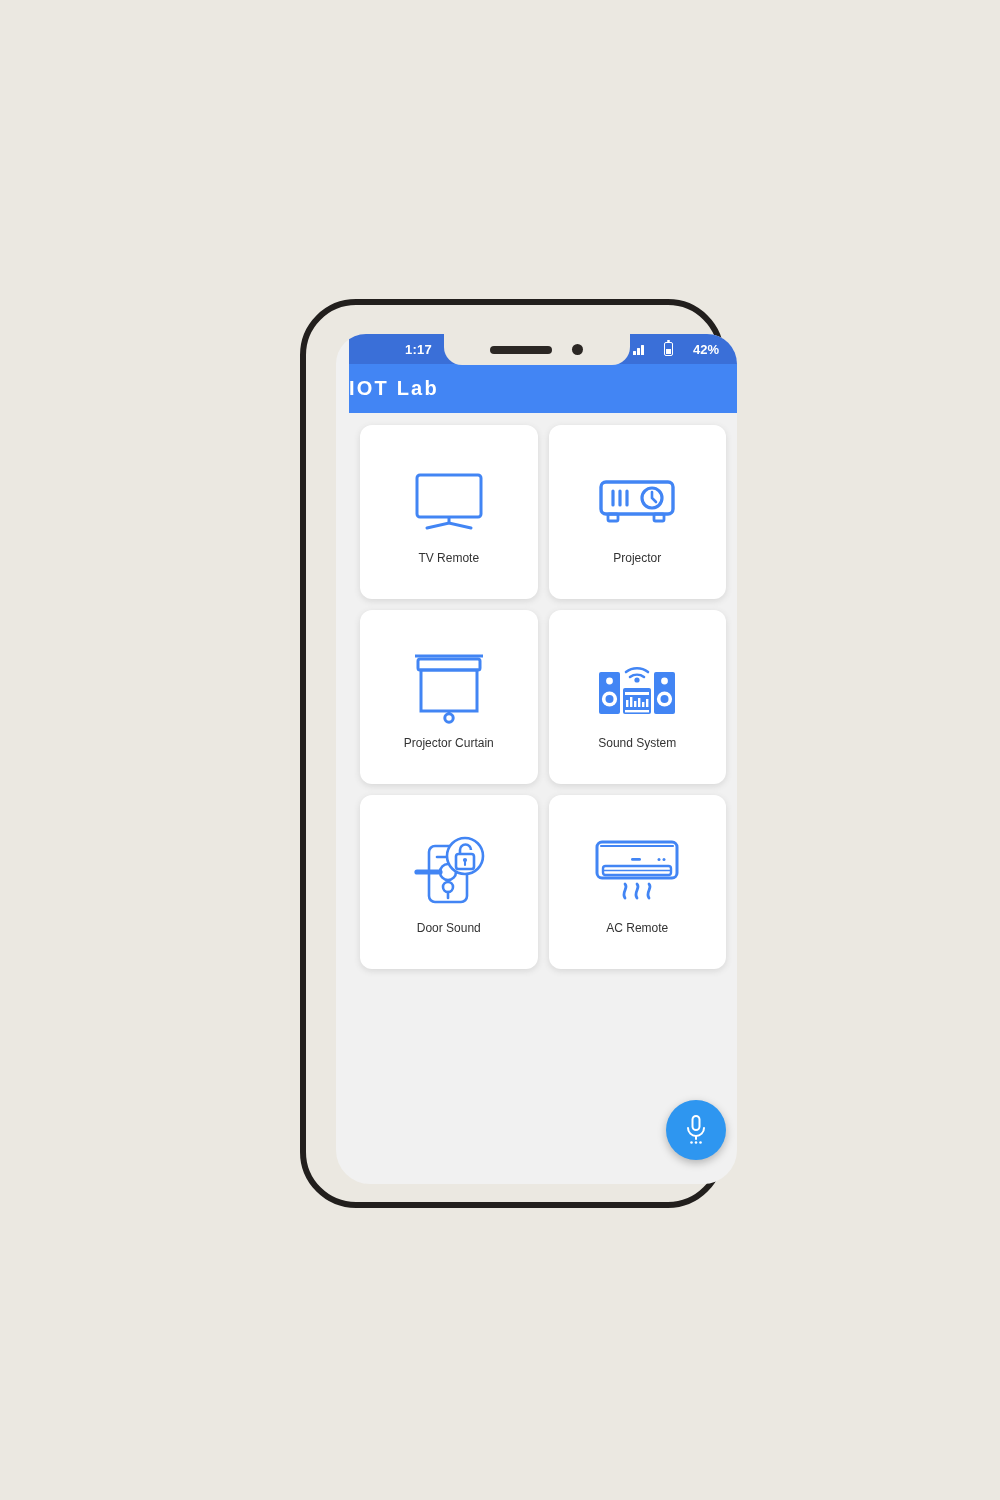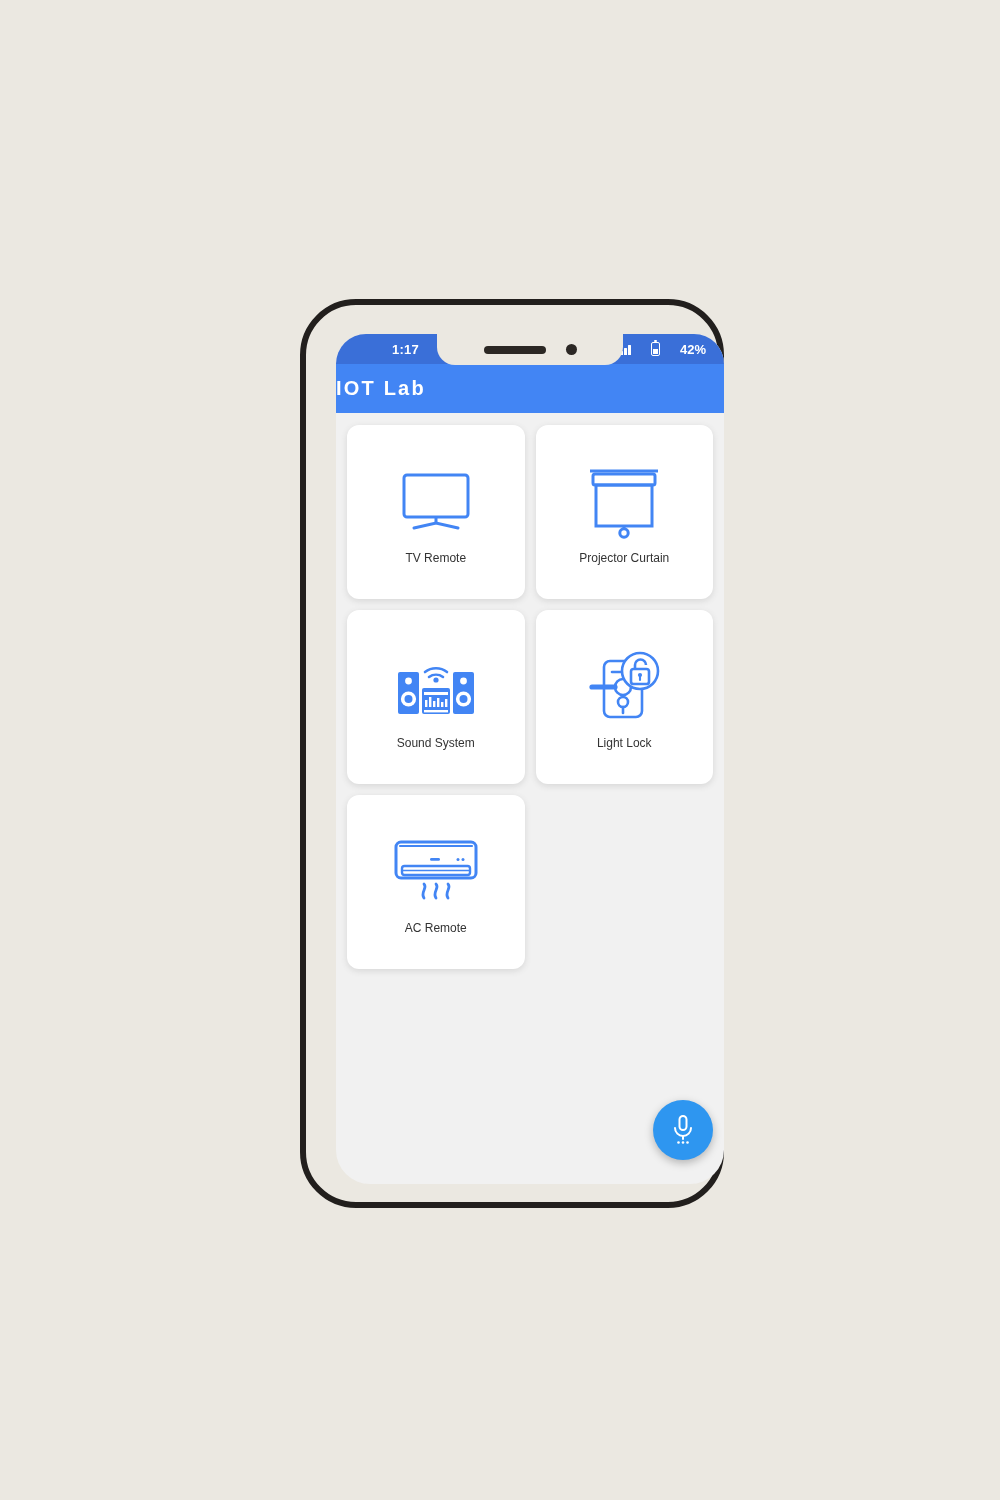--- a/index.html
+++ b/index.html
@@ -30,20 +30,21 @@
 
   #phone-screen {
     position: absolute;
     left: 30px;
     top: 29px;
     width: 388px;
     height: 850px;
     border-radius: 30px 30px 34px 34px;
     overflow: hidden;
     background: #f1f1f1;
+    padding-left: 13px;
   }
 
   
   #status-bar {
     position: relative;
     height: 30px;
     background: #3a6fd8;
     color: #ffffff;
     font-size: 13px;
     font-weight: bold;
@@ -265,20 +266,35 @@
           <svg width="76" height="62" viewBox="0 0 76 62" fill="none">
             <rect x="6" y="4" width="64" height="42" rx="3" stroke="#4285f4" stroke-width="3"></rect>
             <line x1="38" y1="46" x2="38" y2="53" stroke="#4285f4" stroke-width="3"></line>
             <path d="M16 57 L38 52 L60 57" stroke="#4285f4" stroke-width="3" stroke-linecap="round" fill="none"></path>
           </svg>
         </div>
         <div class="card-label">TV Remote</div>
       </div>
 
 
+      <div class="card">
+        <div class="card-icon">
+          <svg width="82" height="56" viewBox="0 0 82 56" fill="none">
+            <rect x="5" y="8" width="72" height="32" rx="5" stroke="#4285f4" stroke-width="3.4"></rect>
+            <line x1="17" y1="17" x2="17" y2="31" stroke="#4285f4" stroke-width="3.2" stroke-linecap="round"></line>
+            <line x1="24" y1="17" x2="24" y2="31" stroke="#4285f4" stroke-width="3.2" stroke-linecap="round"></line>
+            <line x1="31" y1="17" x2="31" y2="31" stroke="#4285f4" stroke-width="3.2" stroke-linecap="round"></line>
+            <circle cx="56" cy="24" r="10" stroke="#4285f4" stroke-width="3.2"></circle>
+            <path d="M56 18v6l4 4" stroke="#4285f4" stroke-width="2.6" stroke-linecap="round"></path>
+            <rect x="12" y="40" width="10" height="7" rx="1.5" stroke="#4285f4" stroke-width="2.8"></rect>
+            <rect x="58" y="40" width="10" height="7" rx="1.5" stroke="#4285f4" stroke-width="2.8"></rect>
+          </svg>
+        </div>
+        <div class="card-label">Projector</div>
+      </div>
 
       <div class="card">
         <div class="card-icon">
           <svg width="80" height="76" viewBox="0 0 80 76" fill="none">
             <line x1="6" y1="7" x2="74" y2="7" stroke="#4285f4" stroke-width="3"></line>
             <rect x="9" y="10" width="62" height="11" rx="2" stroke="#4285f4" stroke-width="3"></rect>
             <rect x="12" y="21" width="56" height="41" stroke="#4285f4" stroke-width="3"></rect>
             <line x1="40" y1="62" x2="40" y2="66" stroke="#4285f4" stroke-width="3"></line>
             <circle cx="40" cy="69" r="4.2" stroke="#4285f4" stroke-width="3"></circle>
           </svg>
@@ -324,21 +340,21 @@
             <path d="M8 38h23" stroke="#4285f4" stroke-width="5.2" stroke-linecap="round"></path>
             <circle cx="39" cy="53" r="5" stroke="#4285f4" stroke-width="2.6"></circle>
             <line x1="39" y1="58" x2="39" y2="64" stroke="#4285f4" stroke-width="2.6" stroke-linecap="round"></line>
             <circle cx="56" cy="22" r="18" fill="#ffffff" stroke="#4285f4" stroke-width="2.6"></circle>
             <rect x="47" y="20" width="18" height="15" rx="2.6" stroke="#4285f4" stroke-width="2.6"></rect>
             <path d="M51 20v-4a5.5 5.5 0 0 1 11 0" stroke="#4285f4" stroke-width="2.6" fill="none"></path>
             <circle cx="56" cy="26" r="2.1" fill="#4285f4"></circle>
             <line x1="56" y1="27" x2="56" y2="31" stroke="#4285f4" stroke-width="2.1" stroke-linecap="round"></line>
           </svg>
         </div>
-        <div class="card-label">Light Lock</div>
+        <div class="card-label">Door Sound</div>
       </div>
 
       <div class="card">
         <div class="card-icon">
           <svg width="100" height="72" viewBox="0 0 100 72" fill="none">
             <rect x="10" y="6" width="80" height="36" rx="5" stroke="#4285f4" stroke-width="3"></rect>
             <path d="M14 10h72" stroke="#4285f4" stroke-width="2.2" stroke-linecap="round"></path>
             <rect x="16" y="30" width="68" height="9" rx="2.5" stroke="#4285f4" stroke-width="2.4"></rect>
             <line x1="16" y1="34.5" x2="84" y2="34.5" stroke="#4285f4" stroke-width="1.6"></line>
             <rect x="44" y="22" width="10" height="2.8" rx="1.4" fill="#4285f4"></rect>

